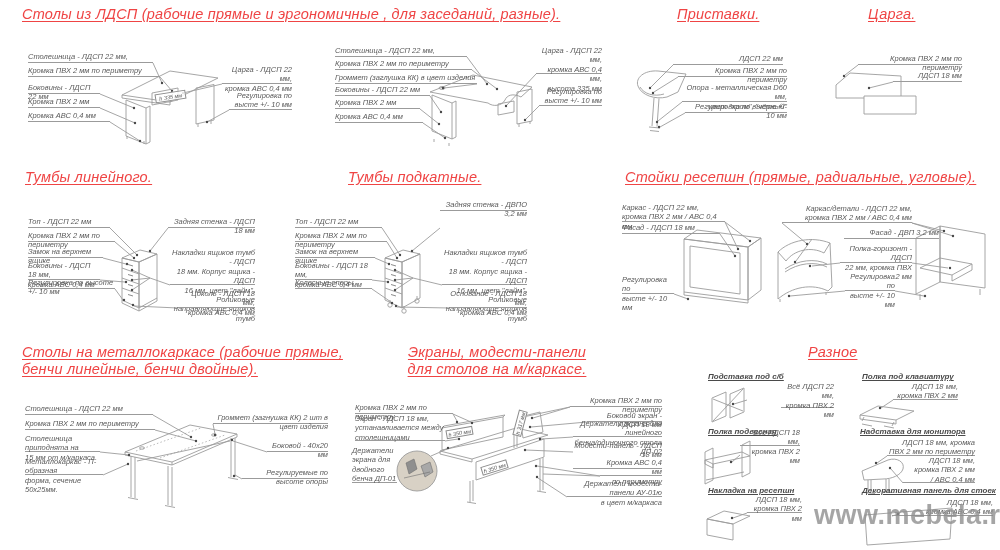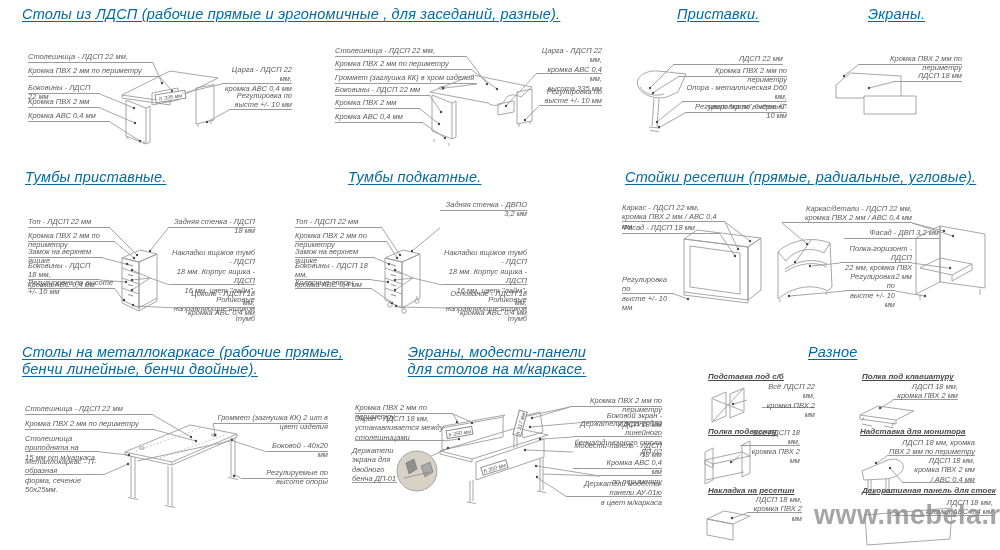--- a/index.html
+++ b/index.html
@@ -1,18 +1,18 @@
 <!DOCTYPE html>
 <html><head>
 <meta charset="utf-8">
 <style>
 *{margin:0;padding:0;box-sizing:border-box}
 html,body{width:1000px;height:550px}
 body{position:relative;background:#fff;font-family:"Liberation Sans",sans-serif;overflow:hidden}
-.t{position:absolute;font-style:italic;color:#0369a1;font-size:14.5px;line-height:17px;text-decoration:underline;text-underline-offset:2px;white-space:pre-line;letter-spacing:.2px}
+.t{position:absolute;font-style:italic;color:#ef4444;font-size:14.5px;line-height:17px;text-decoration:underline;text-underline-offset:2px;white-space:pre-line;letter-spacing:.2px}
 .t.c{text-align:center}
 .lbl{position:absolute;font-style:italic;color:#5a5a5a;font-size:7.5px;line-height:9.4px;border-bottom:1px solid #9b9b9b;white-space:pre-line;overflow:visible}
 .lbl.r{text-align:right}
 .st{position:absolute;font-style:italic;font-weight:bold;color:#4a4a4a;font-size:8px;line-height:10px;text-decoration:underline;white-space:nowrap}
 .dim{position:absolute;border:1px solid #8c8c8c;color:#555;font-size:5.5px;font-style:italic;display:flex;align-items:center;justify-content:center;background:rgba(255,255,255,.85);white-space:nowrap}
 #wm{position:absolute;left:814px;top:500px;font-size:27px;font-weight:bold;color:#8d8d8d;opacity:.78;letter-spacing:.5px;z-index:5}
 #art{position:absolute;left:0;top:0;z-index:1}
 .lbl,.t,.st,.dim{z-index:2}
 </style>
 </head>
@@ -185,55 +185,55 @@
       <circle cx="731" cy="462" r="1.2"></circle>
       <circle cx="876" cy="463" r="1.2"></circle>
       <circle cx="890" cy="468" r="1.2"></circle>
       <circle cx="732" cy="518" r="1.2"></circle>
       <circle cx="898" cy="514" r="1.2"></circle>
  </g>
 </svg>
 
 <div class="t" style="left:22px;top:6px;width:560px">Столы из ЛДСП (рабочие прямые и эргономичные , для заседаний, разные).</div>
 <div class="t" style="left:677px;top:6px">Приставки.</div>
-<div class="t" style="left:868px;top:6px">Экраны.</div>
+<div class="t" style="left:868px;top:6px">Царга.</div>
 
 <div class="lbl" style="left:28px;top:52px;width:125px;height:11px">Столешница - ЛДСП 22 мм,</div>
 <div class="lbl" style="left:28px;top:66px;width:132px;height:11px">Кромка ПВХ 2 мм по периметру</div>
 <div class="lbl" style="left:28px;top:83px;width:72px;height:11px">Боковины - ЛДСП 22 мм</div>
 <div class="lbl" style="left:28px;top:97px;width:72px;height:11px">Кромка ПВХ 2 мм</div>
 <div class="lbl" style="left:28px;top:111px;width:82px;height:11px">Кромка АВС 0,4 мм</div>
 <div class="lbl r" style="left:222px;top:65px;width:70px;height:19px">Царга - ЛДСП 22 мм,
 кромка АВС 0,4 мм</div>
 <div class="lbl r" style="left:229px;top:91px;width:63px;height:19px">Регулировка по
 высте +/- 10 мм</div>
 <div class="dim" style="left:155px;top:92px;width:31px;height:9px;transform:rotate(-9deg)">h 335 мм</div>
 
 <div class="lbl" style="left:335px;top:46px;width:132px;height:11px">Столешница - ЛДСП 22 мм,</div>
 <div class="lbl" style="left:335px;top:59px;width:137px;height:11px">Кромка ПВХ 2 мм по периметру</div>
-<div class="lbl" style="left:335px;top:73px;width:142px;height:11px">Громмет (заглушка КК) в хром изделия</div>
+<div class="lbl" style="left:335px;top:73px;width:142px;height:11px">Громмет (заглушка КК) в цвет изделия</div>
 <div class="lbl" style="left:335px;top:85px;width:95px;height:11px">Боковины - ЛДСП 22 мм</div>
 <div class="lbl" style="left:335px;top:98px;width:85px;height:11px">Кромка ПВХ 2 мм</div>
 <div class="lbl" style="left:335px;top:112px;width:88px;height:11px">Кромка АВС 0,4 мм</div>
 <div class="lbl r" style="left:536px;top:46px;width:66px;height:28px">Царга - ЛДСП 22 мм,
 кромка АВС 0,4 мм,
 высота 335 мм</div>
 <div class="lbl r" style="left:539px;top:87px;width:63px;height:19px">Регулировка по
 высте +/- 10 мм</div>
 
 <div class="lbl r" style="left:673px;top:54px;width:110px;height:11px">ЛДСП 22 мм</div>
 <div class="lbl r" style="left:678px;top:66px;width:109px;height:11px">Кромка ПВХ 2 мм по периметру</div>
 <div class="lbl r" style="left:682px;top:83px;width:105px;height:19px">Опора - металлическая D60 мм,
 цвет "хром", "чёрный"</div>
 <div class="lbl r" style="left:685px;top:102px;width:102px;height:11px">Регулировка по высте +/- 10 мм</div>
 
 <div class="lbl r" style="left:858px;top:54px;width:104px;height:11px">Кромка ПВХ 2 мм по периметру</div>
 <div class="lbl r" style="left:893px;top:71px;width:69px;height:11px">ЛДСП 18 мм</div>
 
-<div class="t" style="left:25px;top:169px">Тумбы приставные.</div>
+<div class="t" style="left:25px;top:169px">Тумбы линейного.</div>
 <div class="t" style="left:348px;top:169px">Тумбы подкатные.</div>
 <div class="t" style="left:625px;top:169px">Стойки ресепшн (прямые, радиальные, угловые).</div>
 
 <div class="lbl" style="left:28px;top:217px;width:82px;height:11px">Топ - ЛДСП 22 мм</div>
 <div class="lbl" style="left:28px;top:231px;width:87px;height:11px">Кромка ПВХ 2 мм по периметру</div>
 <div class="lbl" style="left:28px;top:247px;width:75px;height:11px">Замок на верхнем ящике</div>
 <div class="lbl" style="left:28px;top:261px;width:72px;height:19px">Боковины - ЛДСП 18 мм,
 кромка АВС 0,4 мм</div>
 <div class="lbl" style="left:28px;top:278px;width:87px;height:11px">Регулировка по высоте +/- 10 мм</div>
 <div class="lbl r" style="left:168px;top:217px;width:87px;height:11px">Задняя стенка - ЛДСП 18 мм</div>
@@ -302,21 +302,21 @@
 <div class="lbl r" style="left:573px;top:441px;width:89px;height:28px">Модести-панель - ЛДСП 18 мм</div>
 <div class="lbl r" style="left:600px;top:458px;width:62px;height:18px">Кромка АВС 0,4 мм
 по периметру</div>
 <div class="lbl r" style="left:567px;top:479px;width:95px;height:18px">Держатели модести-панели АУ-01ю
 в цвет м/каркаса</div>
 <div class="dim" style="left:446px;top:428px;width:27px;height:9px;transform:rotate(-10deg)">h 350 мм</div>
 <div class="dim" style="left:521px;top:428px;width:26px;height:9px;transform:rotate(-75deg);transform-origin:left bottom">h 317 мм</div>
 <div class="dim" style="left:481px;top:463px;width:27px;height:9px;transform:rotate(-17deg)">h 350 мм</div>
 
 <div class="st" style="left:708px;top:372px">Подставка под с/б</div>
-<div class="lbl r" style="left:762px;top:382px;width:53px;height:26px">Всё ЛДСП 22 мм,
+<div class="lbl r" style="left:781px;top:382px;width:53px;height:26px">Всё ЛДСП 22 мм,
 кромка ПВХ 2 мм</div>
 <div class="st" style="left:862px;top:372px">Полка под клавиатуру</div>
 <div class="lbl r" style="left:893px;top:382px;width:65px;height:18px">ЛДСП 18 мм,
 кромка ПВХ 2 мм</div>
 <div class="st" style="left:708px;top:427px">Полка подвесная</div>
 <div class="lbl r" style="left:740px;top:428px;width:60px;height:18px">Всё ЛДСП 18 мм,
 кромка ПВХ 2 мм</div>
 <div class="st" style="left:860px;top:427px">Надставка для монитора</div>
 <div class="lbl r" style="left:887px;top:438px;width:88px;height:18px">ЛДСП 18 мм, кромка
 ПВХ 2 мм по периметру</div>

